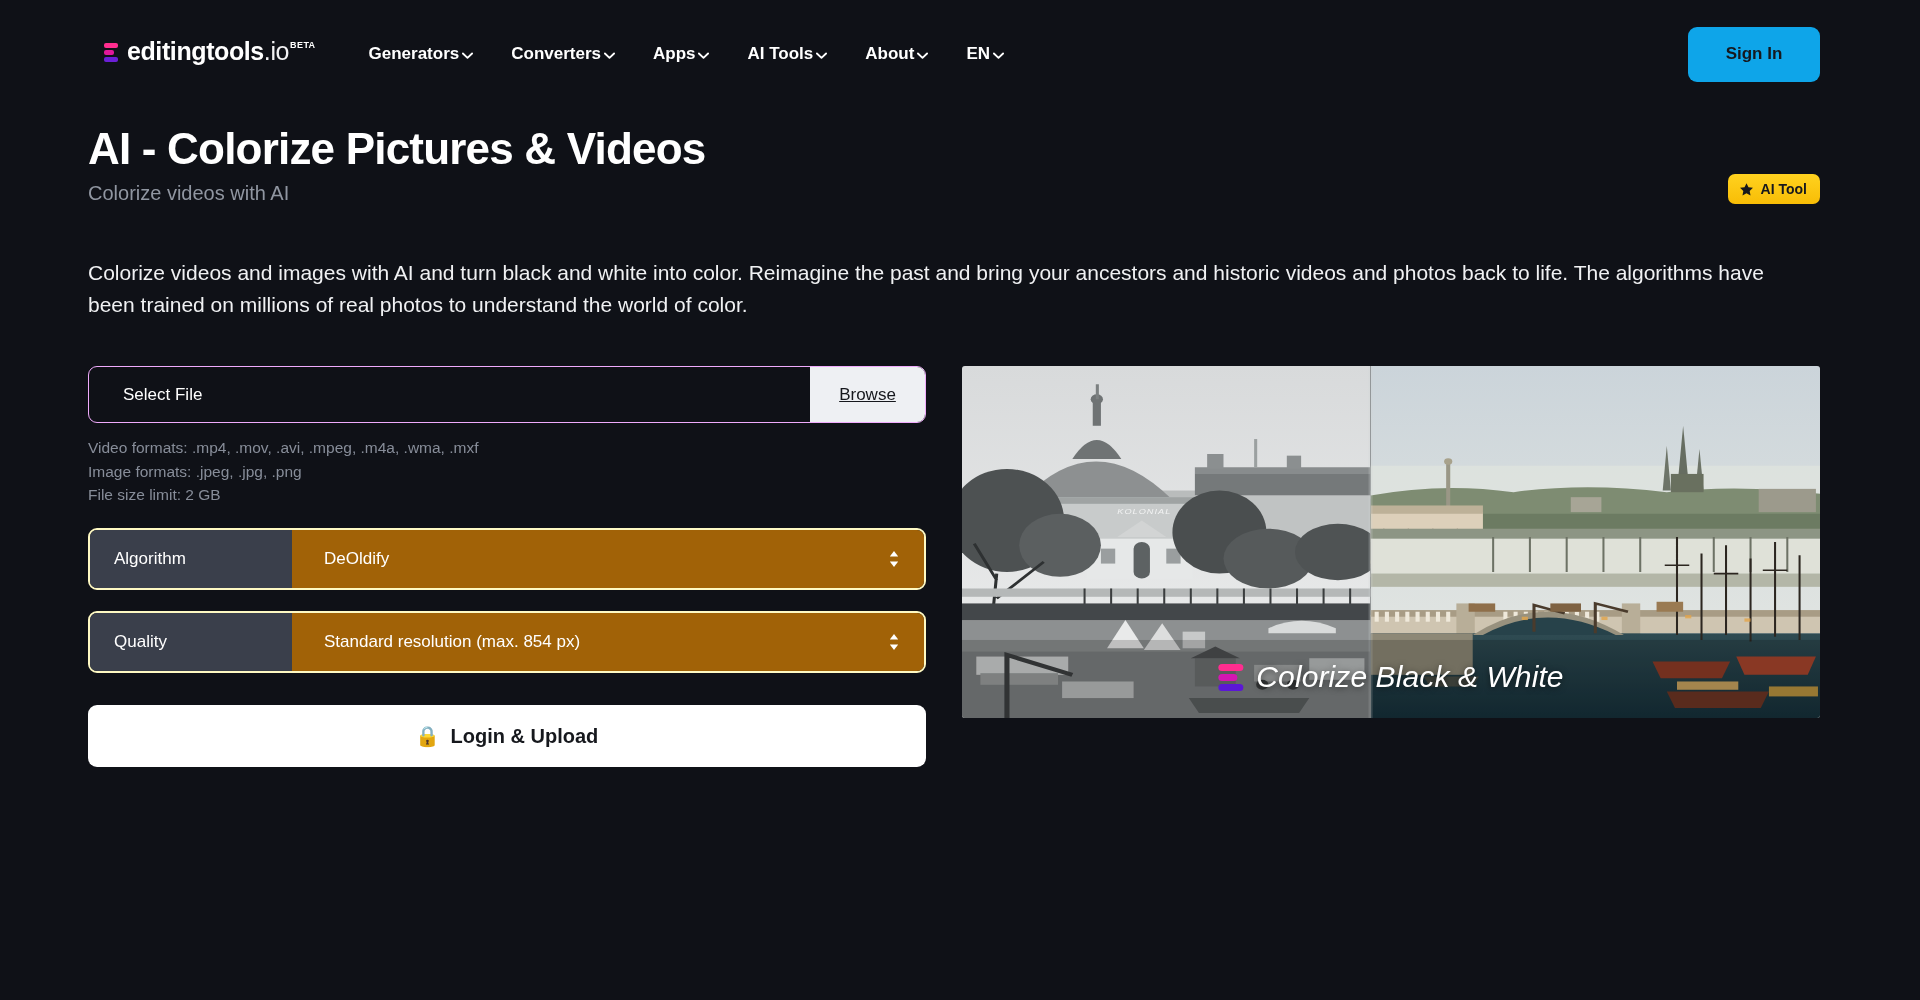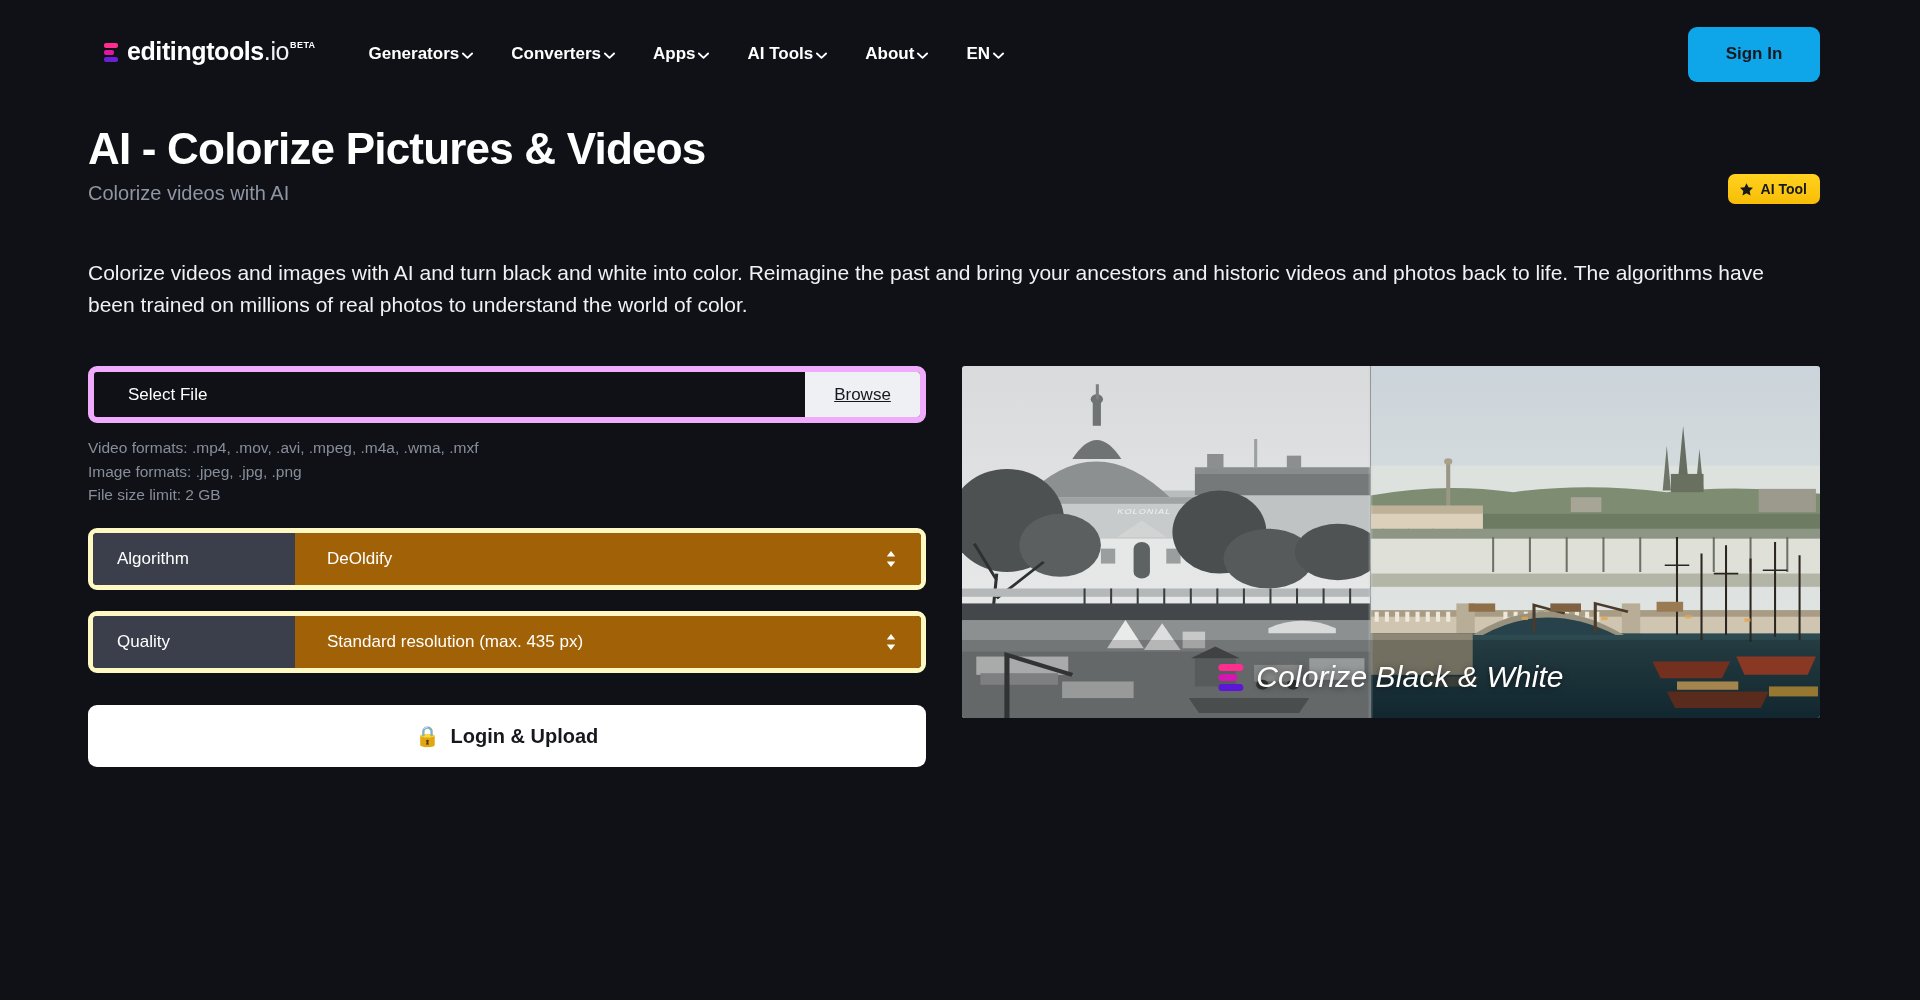--- a/index.html
+++ b/index.html
@@ -152,21 +152,21 @@
     margin-top: 45px;
     align-items: flex-start;
   }
   .col-left { width: 838px; flex: 0 0 838px; }
   .col-right { flex: 1 1 auto; }
 
   
   .filepicker {
     display: flex;
     height: 57px;
-    border: 6px solid #f0abfc;
+    border: 1px solid #f0abfc;
     border-radius: 9px;
     overflow: hidden;
     background: #0f1117;
   }
   .filepicker .fp-label {
     flex: 1 1 auto;
     display: flex;
     align-items: center;
     padding-left: 34px;
     font-size: 17px;
@@ -193,21 +193,21 @@
     line-height: 1.53;
   }
 
   
   .select-row {
     display: flex;
     height: 62px;
     border-radius: 9px;
     overflow: hidden;
     margin-top: 21px;
-    border: 5px solid #fef9c3;
+    border: 2px solid #fef9c3;
     background: #11141b;
   }
   .select-row:first-of-type { margin-top: 28px; }
   .select-row .sr-label {
     width: 202px;
     flex: 0 0 202px;
     display: flex;
     align-items: center;
     padding-left: 24px;
     background: #3a3f4b;
@@ -415,21 +415,21 @@
                 <path d="M6 1 L10.2 6.4 L1.8 6.4 Z" fill="#fff"></path>
                 <path d="M6 17 L10.2 11.6 L1.8 11.6 Z" fill="#fff"></path>
               </svg>
           </span>
         </div>
       </div>
 
       <div class="select-row">
         <div class="sr-label">Quality</div>
         <div class="sr-field">
-          <span>Standard resolution (max. 435 px)</span>
+          <span>Standard resolution (max. 854 px)</span>
           <span class="sr-arrows">
             <svg viewBox="0 0 12 18">
                 <path d="M6 1 L10.2 6.4 L1.8 6.4 Z" fill="#fff"></path>
                 <path d="M6 17 L10.2 11.6 L1.8 11.6 Z" fill="#fff"></path>
               </svg>
           </span>
         </div>
       </div>
 
       <button class="primary-btn">

